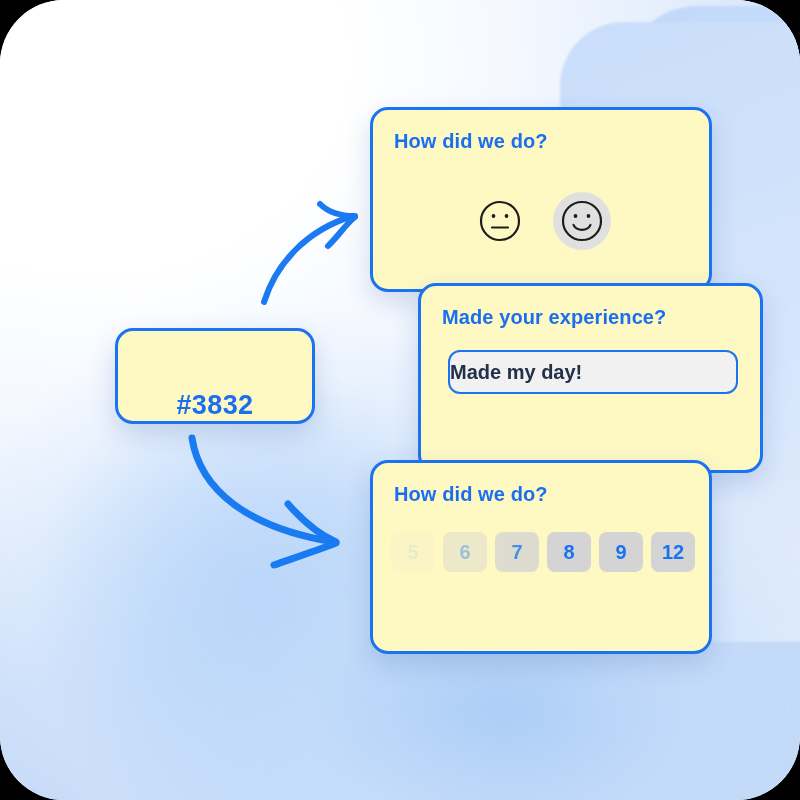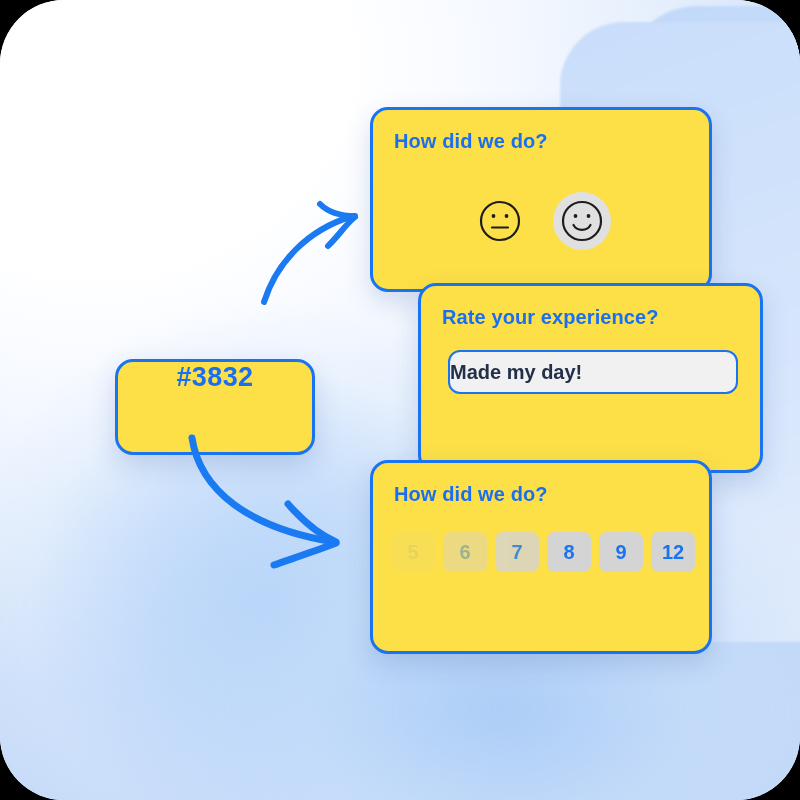--- a/index.html
+++ b/index.html
@@ -67,36 +67,35 @@
     height: 620px;
     border-radius: 64px;
     background: linear-gradient(160deg, #c9deFB 0%, #d7e6fc 60%, #e4eefd 100%);
     filter: blur(1.2px);
   }
   .bg-panel-far::after, .bg-panel-near::after { content: ""; }
 
   
   .card {
     position: absolute;
-    background: #fde047;
+    background: #fef9c3;
     border: 3px solid #1a73f0;
     border-radius: 18px;
     box-shadow: 0 10px 26px rgba(40,80,150,0.18);
     box-sizing: border-box;
   }
 
   #card-ticket {
     left: 115px;
     top: 328px;
     width: 200px;
     height: 96px;
     display: flex;
-    align-items: flex-start;
-    justify-content: center;
-    margin-top: 31px;
+    align-items: flex-end;
+    justify-content: center;
   }
   .ticket-label {
     color: #1a6ff0;
     font-size: 27px;
     font-weight: bold;
     letter-spacing: 0.4px;
   }
 
   #card-faces {
     left: 370px;
@@ -252,21 +251,21 @@
           <circle cx="22" cy="22" r="19" fill="none" stroke="#1d1d1d" stroke-width="2.2"></circle>
           <circle cx="15.5" cy="17" r="1.9" fill="#1d1d1d"></circle>
           <circle cx="28.5" cy="17" r="1.9" fill="#1d1d1d"></circle>
           <path d="M13.5 26 C 17 32.5, 27 32.5, 30.5 26" fill="none" stroke="#1d1d1d" stroke-width="2.2" stroke-linecap="round"></path>
         </svg>
       </div>
     </div>
   </div>
 
   <div class="card" id="card-rate">
-    <div class="card-title">Rate your experience?</div>
+    <div class="card-title">Made your experience?</div>
     <div class="answer-field" placeholder="Type your answer">
       <span class="answer-text">Made my day!</span>
     </div>
   </div>
 
   <div class="card" id="card-score">
     <div class="card-title">How did we do?</div>
     <div class="score-row">
       <div class="score-btn fade-1">5</div>
       <div class="score-btn fade-2">6</div>

